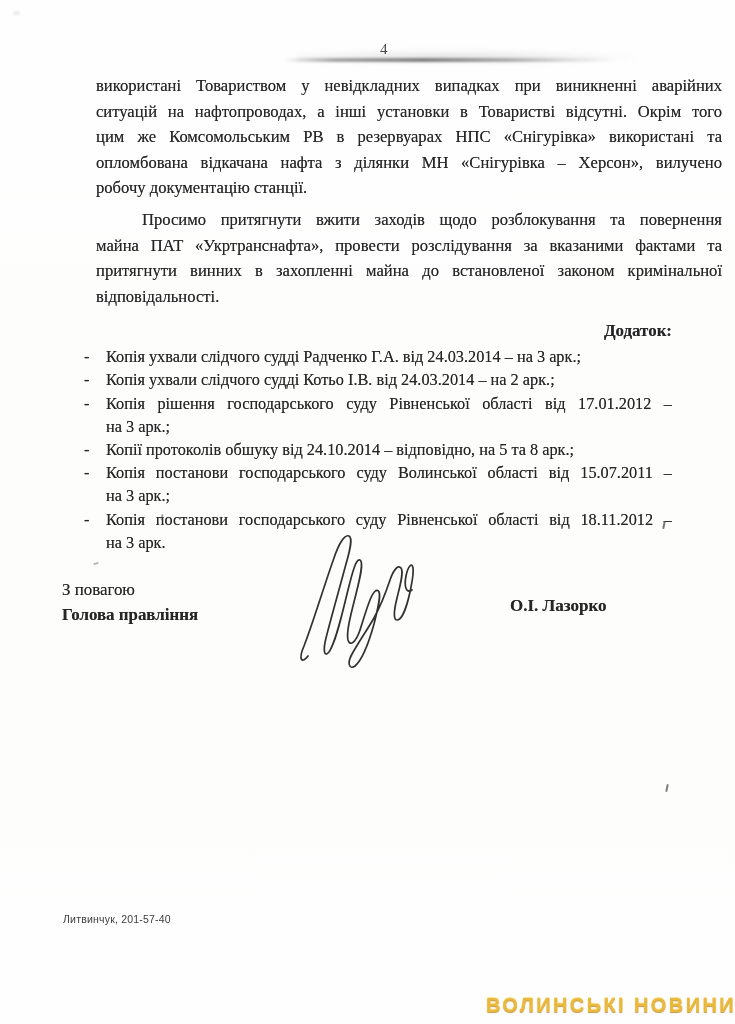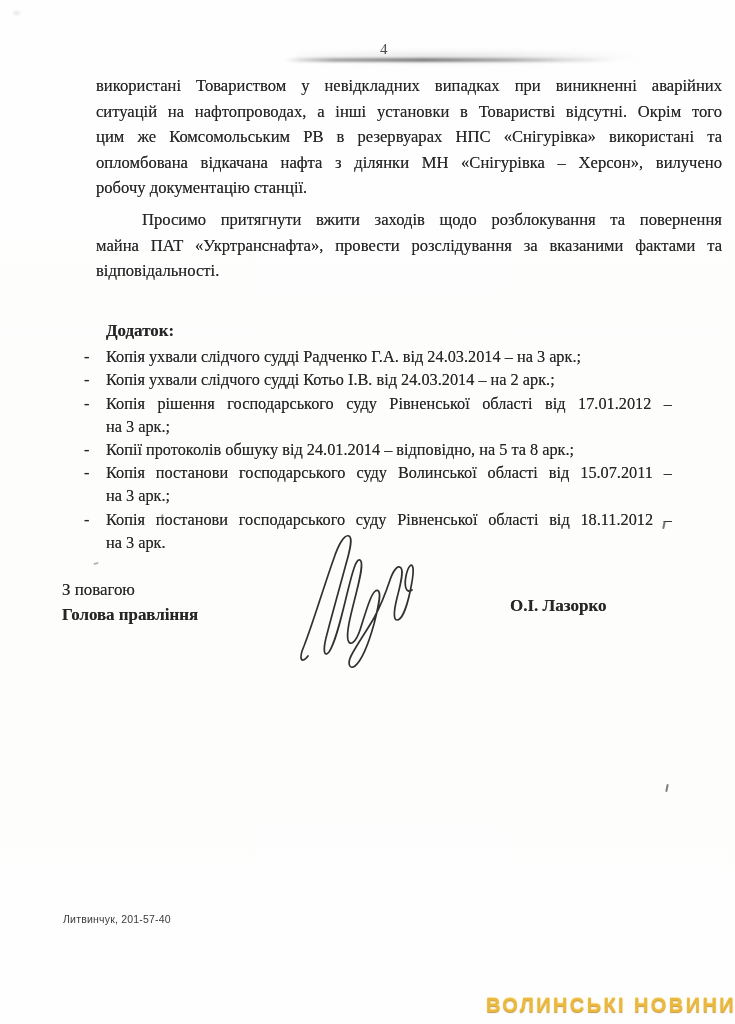--- a/index.html
+++ b/index.html
@@ -45,21 +45,21 @@
   #para-1 { top: 73px; }
   #para-2 { top: 207px; }
 
   
   .attachments {
     position: absolute; left: 60px; top: 319px; width: 612px;
     font-size: 16.3px; line-height: 23.2px;
     text-shadow: 0 0 .4px rgba(45,45,45,.65);
   }
   .attachments .heading {
-    margin: 0 0 3px 46px; font-weight: bold; font-size: 16.9px;
+    margin: 0 0 3px 46px; font-weight: bold; font-size: 16.9px; text-align: right;
   }
   .attachments ul { list-style: none; margin: 0; padding: 0; }
   .attachments li { position: relative; padding-left: 46px; }
   .attachments li .dash { position: absolute; left: 24px; top: 0; }
   .attachments li .line { text-align: justify; text-align-last: justify; }
   .attachments li .line:last-child { text-align-last: left; }
 
   
   .closing {
     position: absolute; left: 62px; top: 578px;
@@ -110,20 +110,21 @@
   <div class="para" id="para-1">
       <div class="line">використані Товариством у невідкладних випадках при виникненні аварійних</div>
       <div class="line">ситуацій на нафтопроводах, а інші установки в Товаристві відсутні. Окрім того</div>
       <div class="line">цим же Комсомольським РВ в резервуарах НПС «Снігурівка» використані та</div>
       <div class="line">опломбована відкачана нафта з ділянки МН «Снігурівка – Херсон», вилучено</div>
       <div class="line">робочу документацію станції.</div>
     </div>
   <div class="para indent-first" id="para-2">
       <div class="line">Просимо притягнути вжити заходів щодо розблокування та повернення</div>
       <div class="line">майна ПАТ «Укртранснафта», провести розслідування за вказаними фактами та</div>
+      <div class="line">притягнути винних в захопленні майна до встановленої законом кримінальної</div>
       <div class="line">відповідальності.</div>
     </div>
 
   <div class="attachments">
     <div class="heading">Додаток:</div>
     <ul>
         <li>
           <span class="dash">-</span>
           <div class="line">Копія ухвали слідчого судді Радченко Г.А. від 24.03.2014 – на 3 арк.;</div>
         </li>
@@ -131,21 +132,21 @@
           <span class="dash">-</span>
           <div class="line">Копія ухвали слідчого судді Котьо І.В. від 24.03.2014 – на 2 арк.;</div>
         </li>
         <li>
           <span class="dash">-</span>
           <div class="line">Копія рішення господарського суду Рівненської області від 17.01.2012 –</div>
           <div class="line">на 3 арк.;</div>
         </li>
         <li>
           <span class="dash">-</span>
-          <div class="line">Копії протоколів обшуку від 24.01.2014 – відповідно, на 5 та 8 арк.;</div>
+          <div class="line">Копії протоколів обшуку від 24.10.2014 – відповідно, на 5 та 8 арк.;</div>
         </li>
         <li>
           <span class="dash">-</span>
           <div class="line">Копія постанови господарського суду Волинської області від 15.07.2011 –</div>
           <div class="line">на 3 арк.;</div>
         </li>
         <li>
           <span class="dash">-</span>
           <div class="line">Копія постанови господарського суду Рівненської області від 18.11.2012 –</div>
           <div class="line">на 3 арк.</div>

